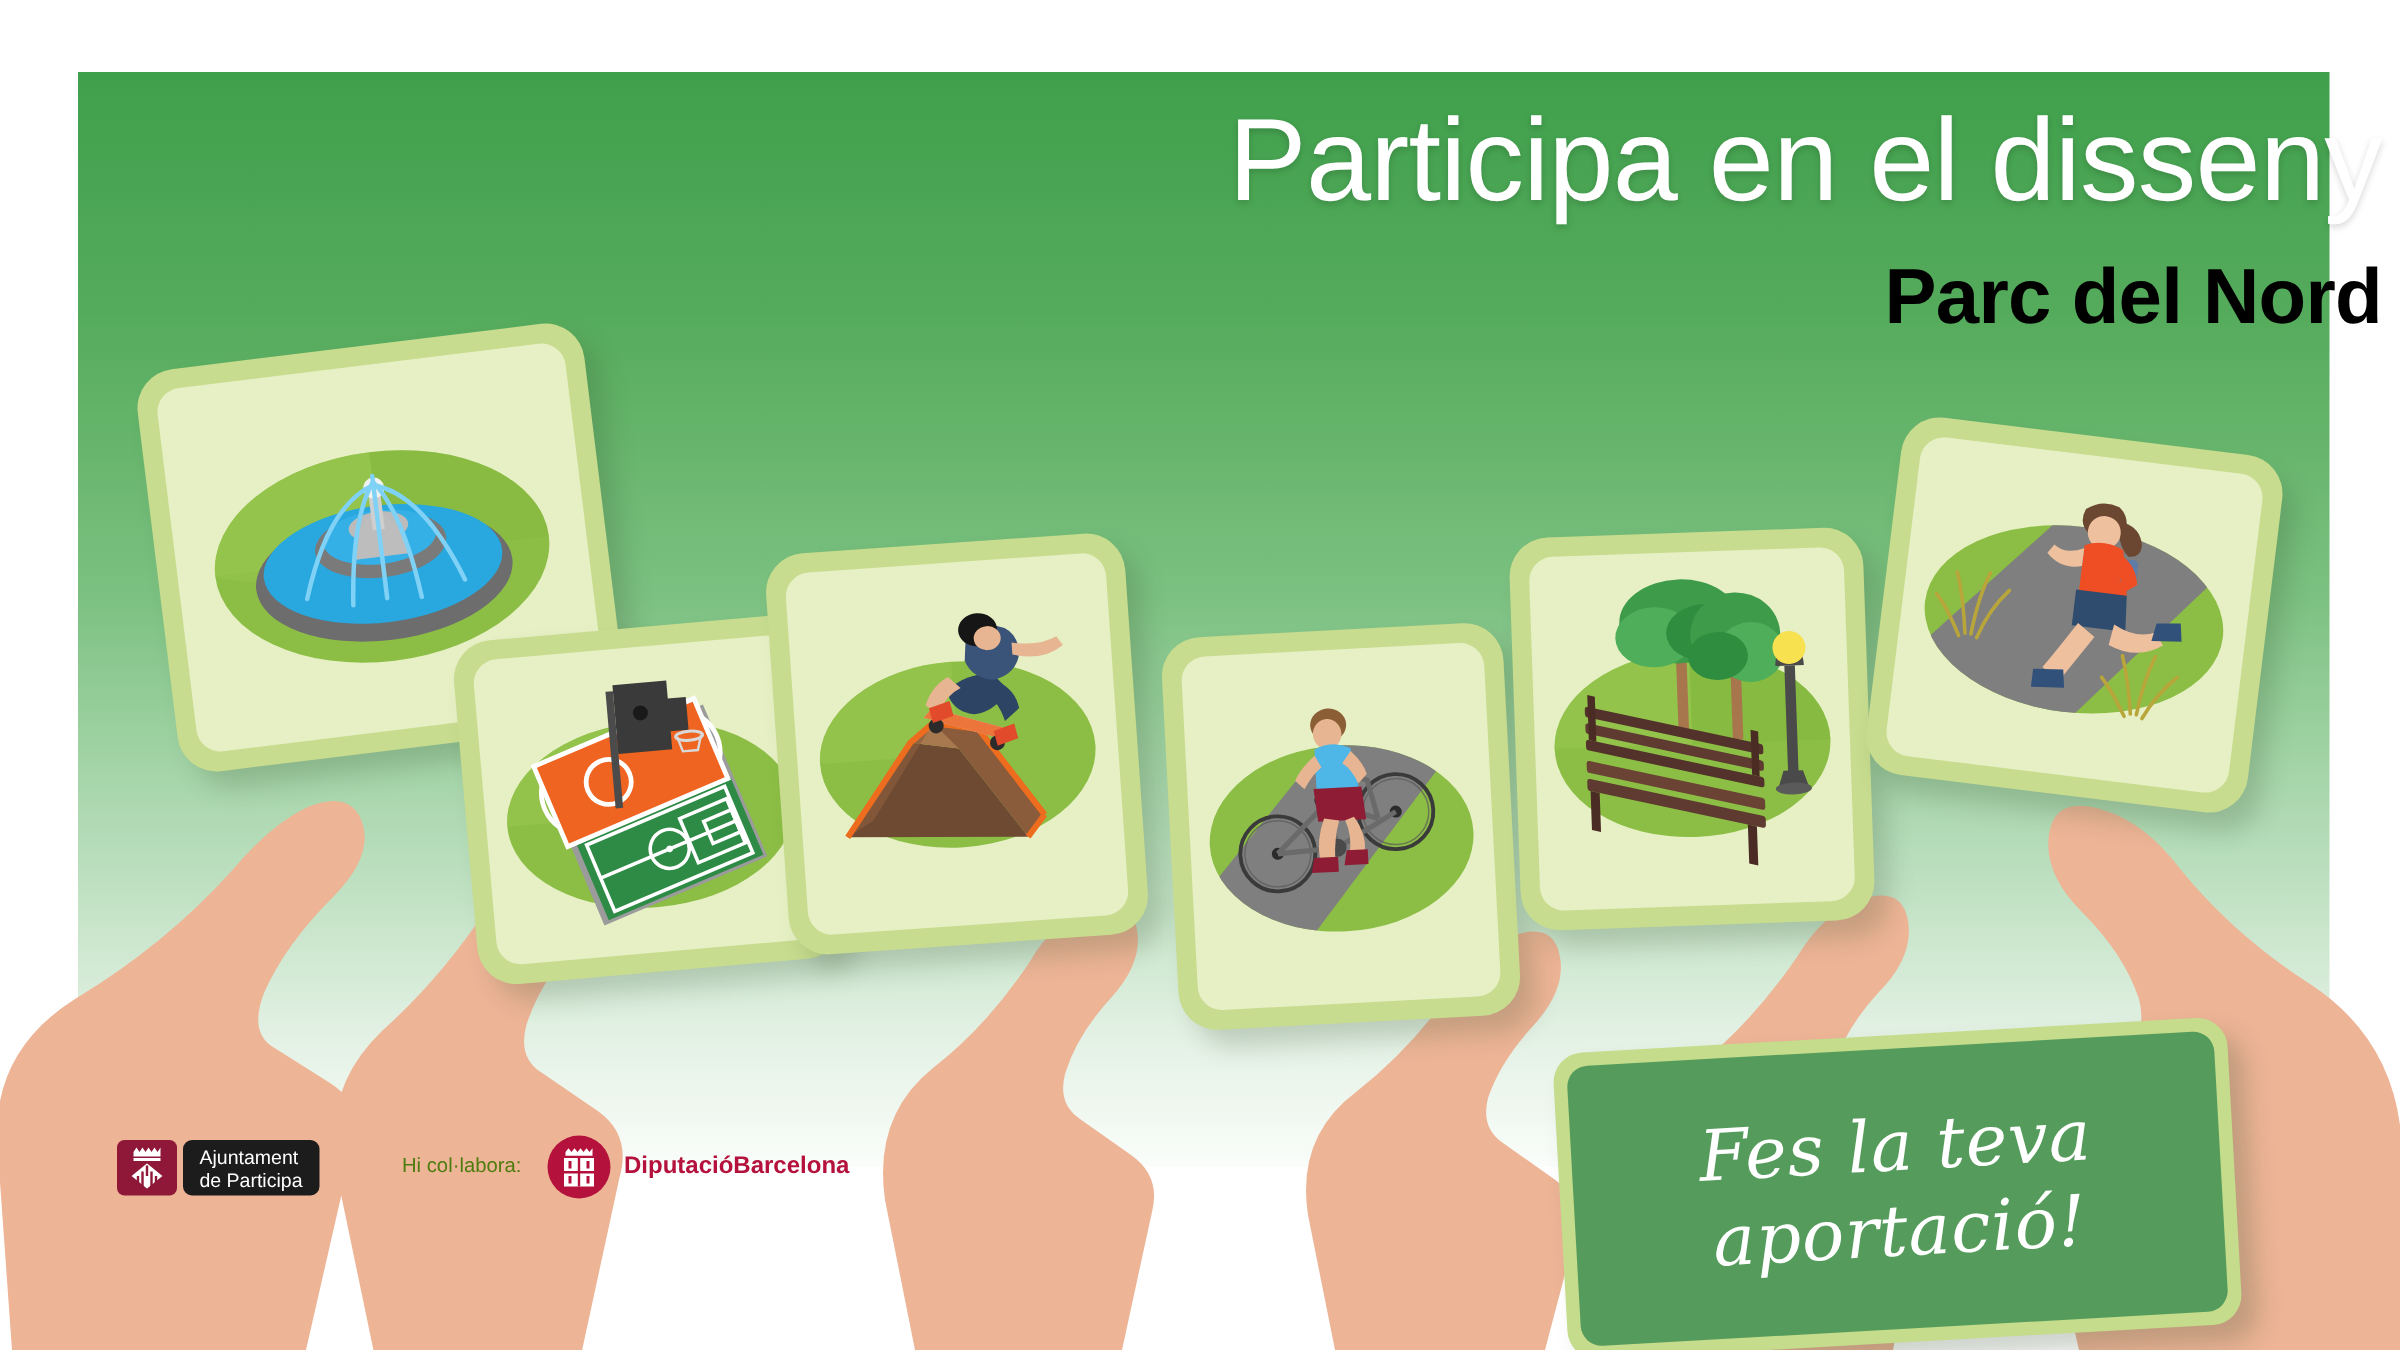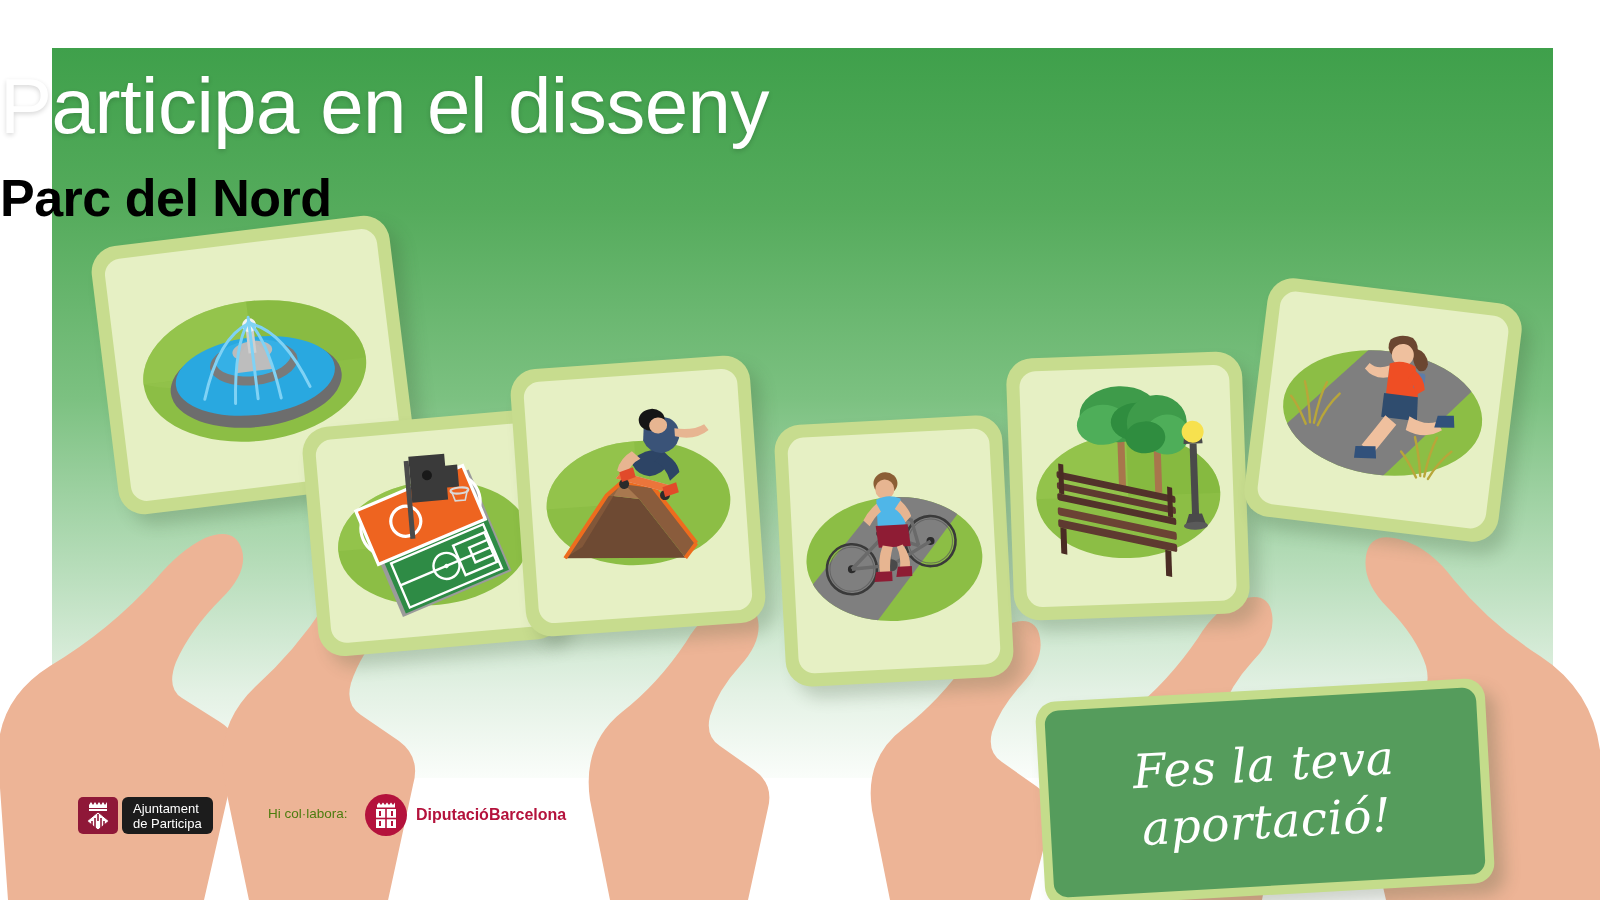--- a/index.html
+++ b/index.html
@@ -6,21 +6,21 @@
   body{width:1600px;height:900px;overflow:hidden;font-family:"Liberation Sans",sans-serif;}
   .stage{position:relative;width:1600px;height:900px;background:#fff;overflow:hidden;}
 
   
   .panel{
     position:absolute;left:52px;top:48px;width:1501px;height:730px;
     background:linear-gradient(180deg,#3FA04B 0%,#55AB5C 22%,#7CC181 48%,#B9DEBC 72%,#E3F1E4 88%,#FAFDFA 100%);
   }
 
   
-  .headline{position:absolute;left:0;top:62px;width:1588px;text-align:left;z-index:40;pointer-events:none;}
+  .headline{position:absolute;left:0;top:62px;width:1588px;text-align:right;z-index:40;pointer-events:none;}
   .hl1,.hl2{
     color:#ffffff;font-size:78px;line-height:88px;font-weight:400;letter-spacing:-0.5px;
     font-family:"Liberation Sans",sans-serif;text-shadow:0 2px 5px rgba(0,0,0,.16);
   }
   .hl3{
     color:#000000;font-size:52px;line-height:96px;font-weight:700;letter-spacing:-0.5px;
     font-family:"Liberation Sans",sans-serif;
   }
 
   
@@ -52,21 +52,21 @@
     width:100%;height:100%;background:#559C5C;border-radius:14px;
     display:flex;align-items:center;justify-content:center;
   }
   .cta-text{
     color:#ffffff;font-family:"DejaVu Serif",serif;font-style:italic;
     font-size:47px;line-height:57px;text-align:center;font-weight:400;
     letter-spacing:.5px;
   }
 
   
-  .footer{position:absolute;left:0;top:786px;width:1600px;height:70px;z-index:70;}
+  .footer{position:absolute;left:0;top:749px;width:1600px;height:70px;z-index:70;}
   .logo-sab{position:absolute;left:78px;top:11px;display:flex;align-items:stretch;height:37px;}
   .shield-box{
     width:40px;height:37px;background:#8F1838;border-radius:5px;
     display:flex;align-items:center;justify-content:center;margin-right:4px;
   }
   .name-box{
     background:#1C1C1C;border-radius:6px;padding:3px 11px 3px 11px;
     display:flex;flex-direction:column;justify-content:center;
   }
   .name-box span{color:#fff;font-size:13px;line-height:15px;font-family:"Liberation Sans",sans-serif;}

